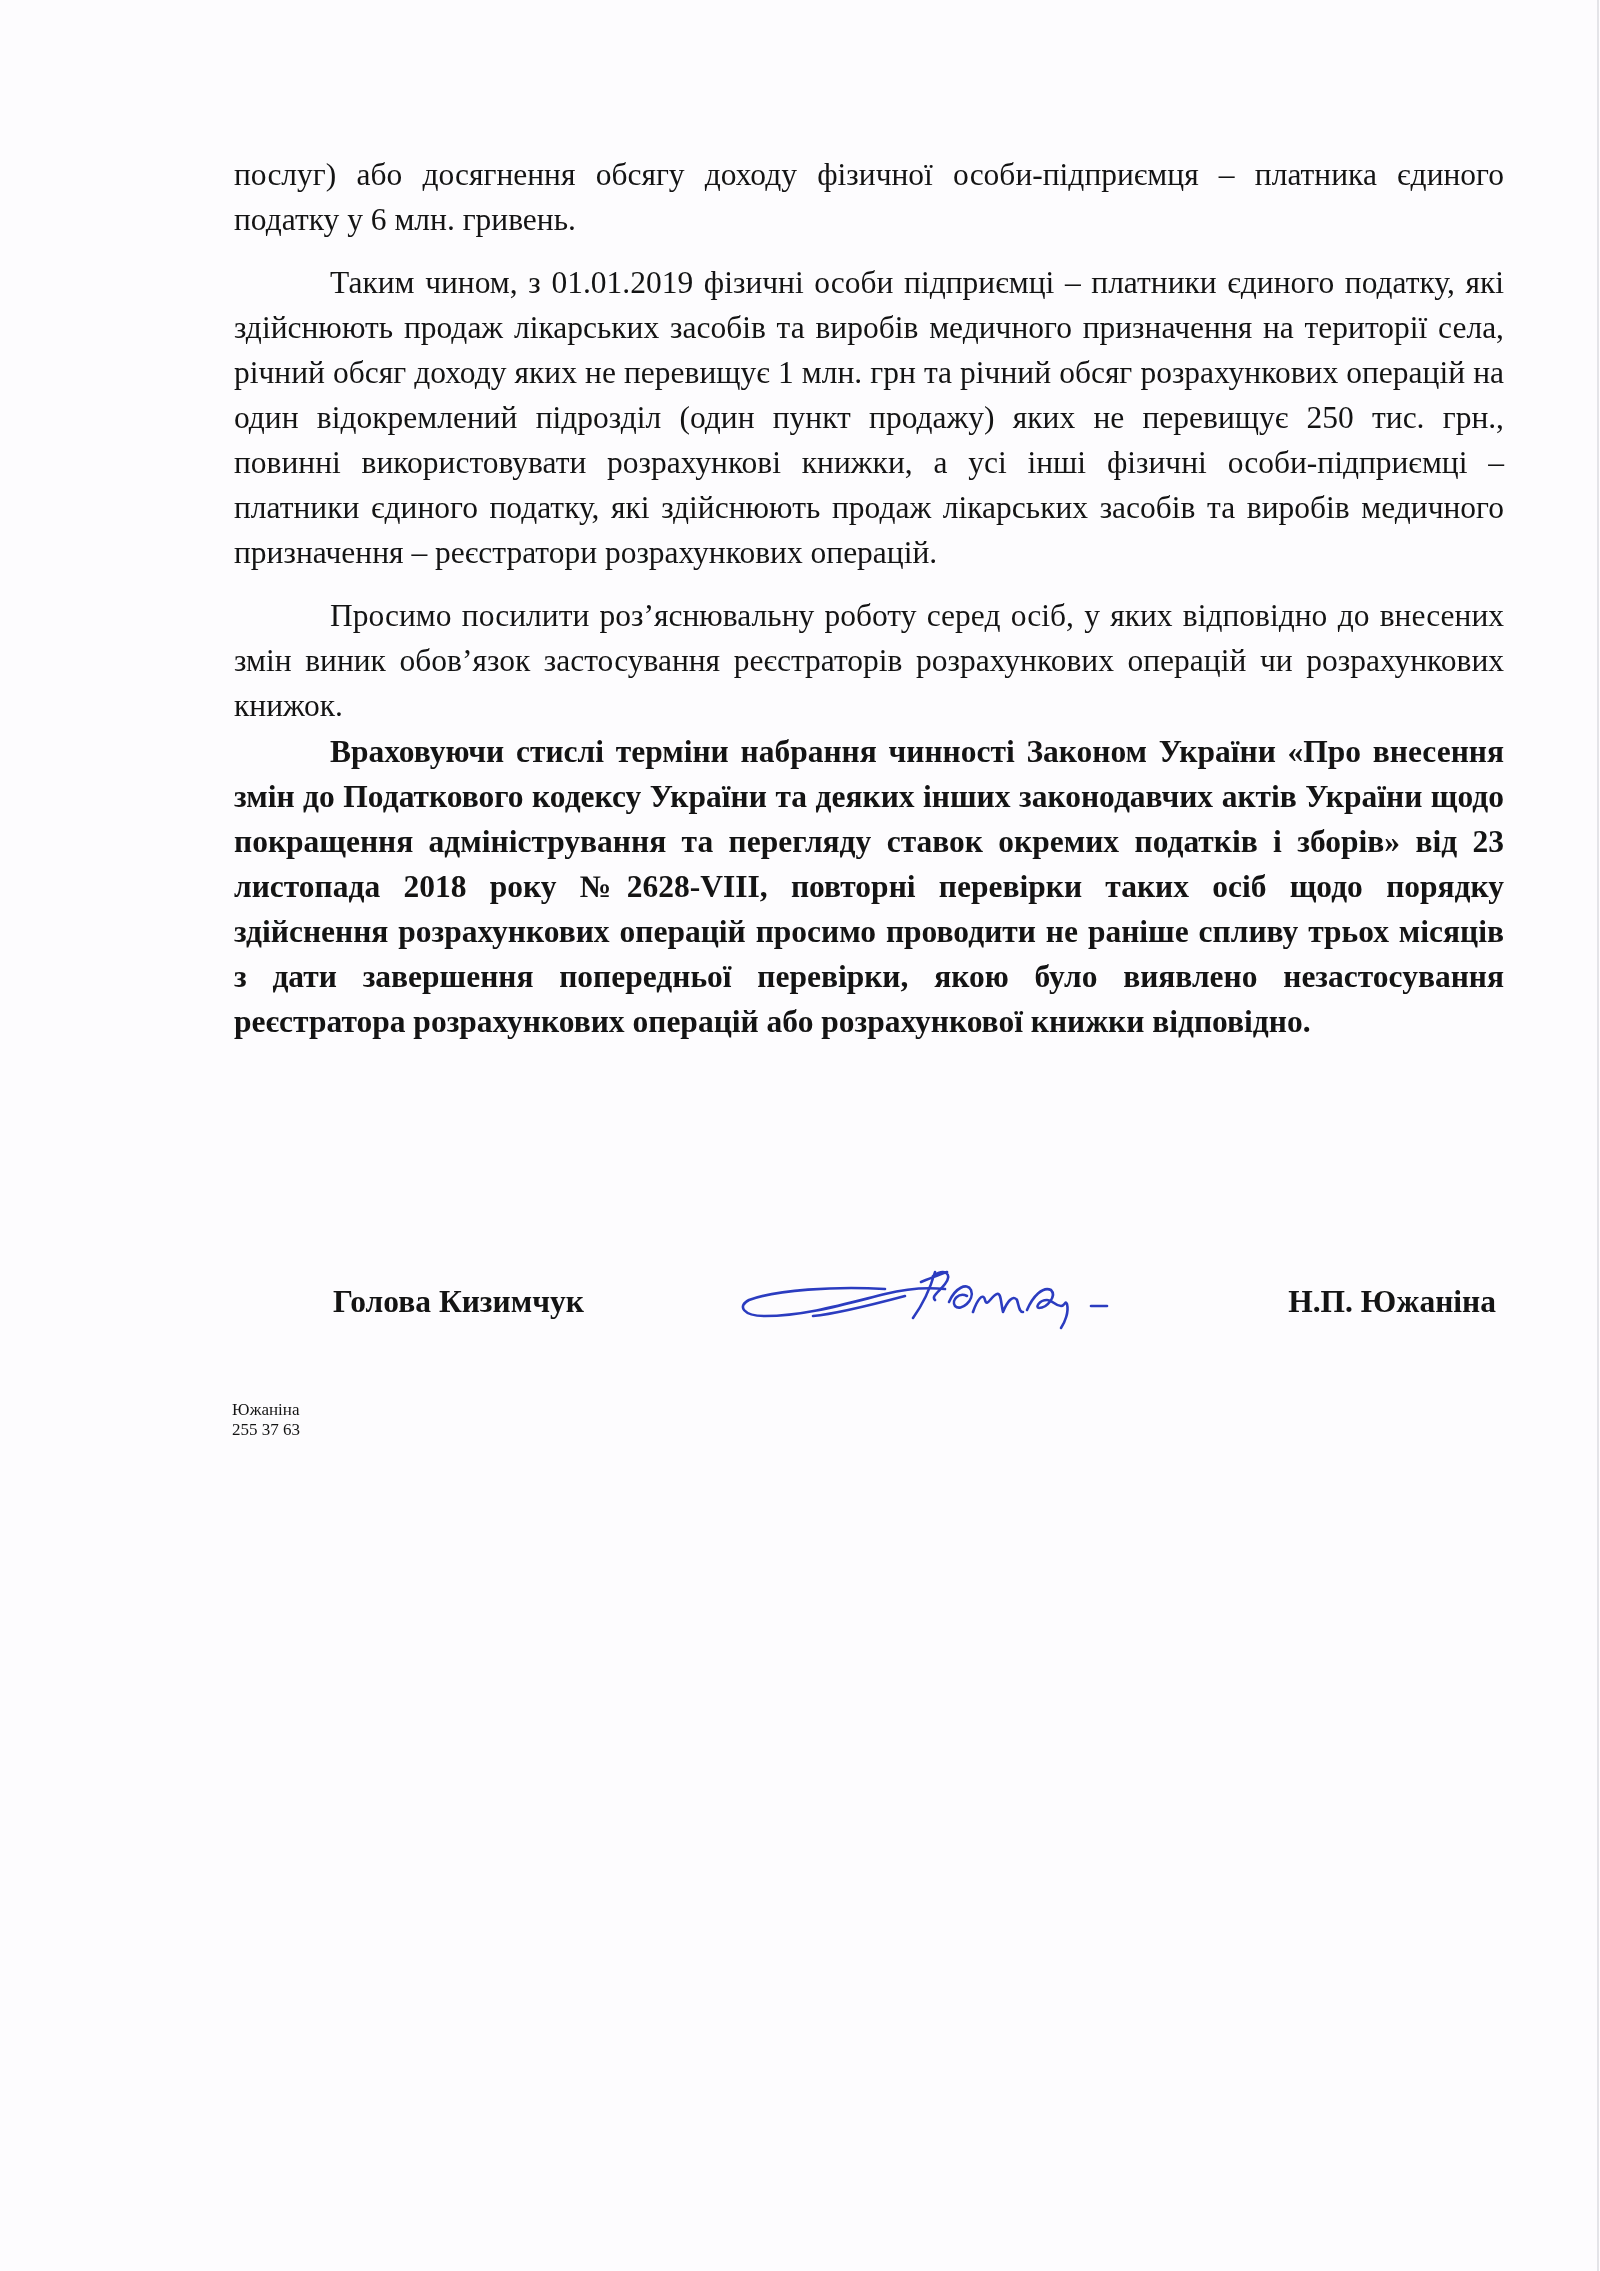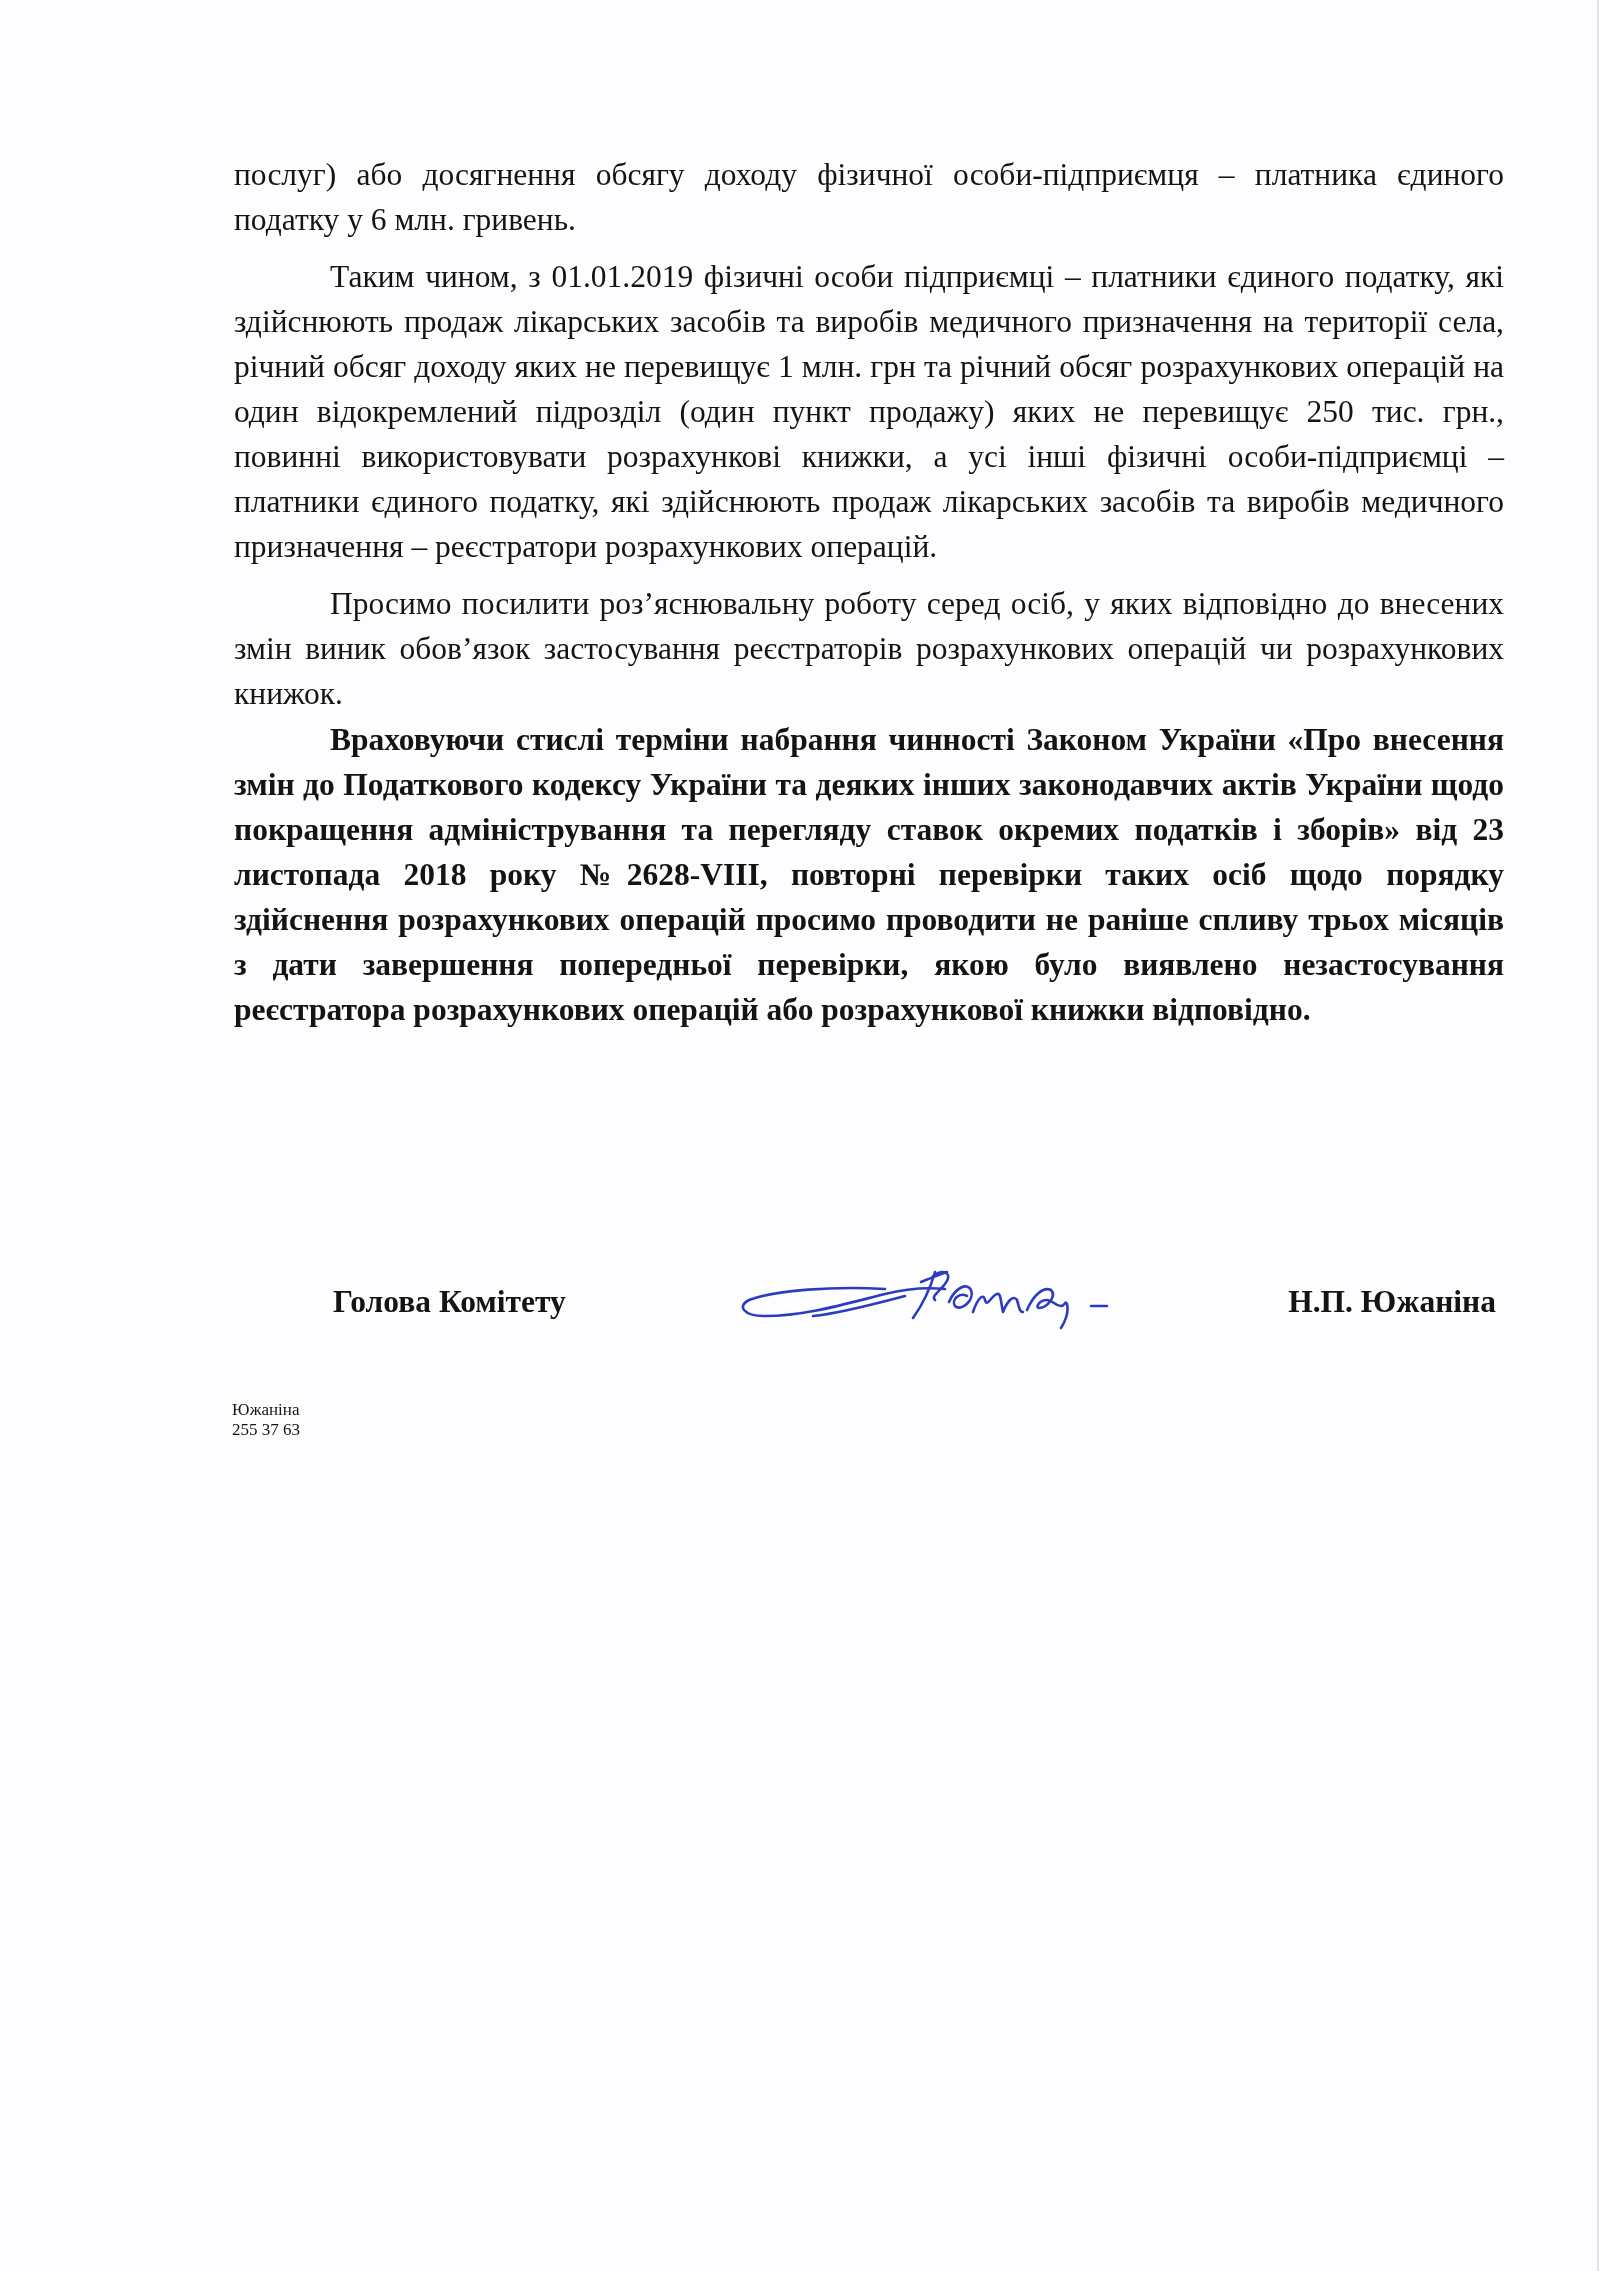--- a/index.html
+++ b/index.html
@@ -23,21 +23,21 @@
     top: 152px;
     font-size: 31.5px;
     line-height: 45px;
   }
   .para {
     margin: 0;
     text-align: justify;
     text-align-last: left;
   }
   .para.indent { text-indent: 96px; }
-  .para + .para { margin-top: 12px; }
+  .para + .para { margin-top: 18px; }
   .para.bold { font-weight: bold; margin-top: 1px; }
   .signature-row {
     position: absolute;
     left: 0; top: 1278px; width: 1600px; height: 60px;
   }
   .sig-title {
     position: absolute; left: 333px; top: 6px;
     font-weight: bold; font-size: 31.5px;
   }
   .sig-name {
@@ -58,21 +58,21 @@
 <div class="page-edge"></div>
 
 <div class="body-text">
   <p class="para">послуг) або досягнення обсягу доходу фізичної особи-підприємця – платника єдиного податку у 6 млн. гривень.</p>
   <p class="para indent">Таким чином, з 01.01.2019 фізичні особи підприємці – платники єдиного податку, які здійснюють продаж лікарських засобів та виробів медичного призначення на території села, річний обсяг доходу яких не перевищує 1 млн. грн та річний обсяг розрахункових операцій на один відокремлений підрозділ (один пункт продажу) яких не перевищує 250 тис. грн., повинні використовувати  розрахункові книжки, а усі інші фізичні особи-підприємці – платники єдиного податку, які здійснюють продаж лікарських засобів та виробів медичного призначення – реєстратори розрахункових операцій.</p>
   <p class="para indent">Просимо посилити роз’яснювальну роботу серед осіб, у яких відповідно до внесених змін виник обов’язок застосування реєстраторів розрахункових операцій чи розрахункових книжок.</p>
   <p class="para indent bold">Враховуючи стислі терміни набрання чинності Законом України «Про внесення змін до Податкового кодексу України та деяких інших законодавчих актів України щодо покращення адміністрування та перегляду ставок окремих податків і зборів» від 23 листопада 2018 року №2628-VIII, повторні перевірки таких осіб щодо порядку здійснення розрахункових операцій просимо проводити не раніше спливу трьох місяців з дати завершення попередньої перевірки, якою було виявлено незастосування реєстратора розрахункових операцій або розрахункової книжки відповідно.</p>
 </div>
 
 <div class="signature-row">
-  <span class="sig-title">Голова Комітету</span>
+  <span class="sig-title">Голова Кизимчук</span>
   <svg class="sig-mark" viewBox="0 0 400 80" xmlns="http://www.w3.org/2000/svg">
     <g fill="none" stroke="#2b3cc0" stroke-width="2.6" stroke-linecap="round" stroke-linejoin="round">
       <path d="M150 33 C 100 30, 40 34, 14 44 C 2 50, 8 60, 30 60 C 70 60, 110 48, 150 38 C 170 33, 190 31, 210 33"></path>
       <path d="M78 60 C 100 58, 140 48, 170 40"></path>
       <path d="M200 16 C 196 30, 188 48, 178 62 M186 26 C 196 22, 206 18, 212 16 M198 20 C 210 12, 218 18, 210 28 C 204 36, 196 40, 200 44"></path>
       <path d="M214 46 C 220 32, 232 26, 236 34 C 240 44, 226 56, 220 50 C 216 44, 224 36, 232 40"></path>
       <path d="M238 56 C 242 44, 248 36, 250 44 C 252 52, 256 40, 262 38 C 266 36, 266 48, 268 56 C 272 46, 278 38, 282 44 C 284 50, 284 56, 288 56"></path>
       <path d="M292 54 C 298 40, 308 30, 316 34 C 322 40, 312 52, 304 52 C 300 52, 304 44, 312 44 C 318 44, 320 50, 326 50 C 330 50, 330 44, 332 48 C 334 56, 330 66, 326 72"></path>
       <path d="M356 50 L 372 50"></path>
     </g>

